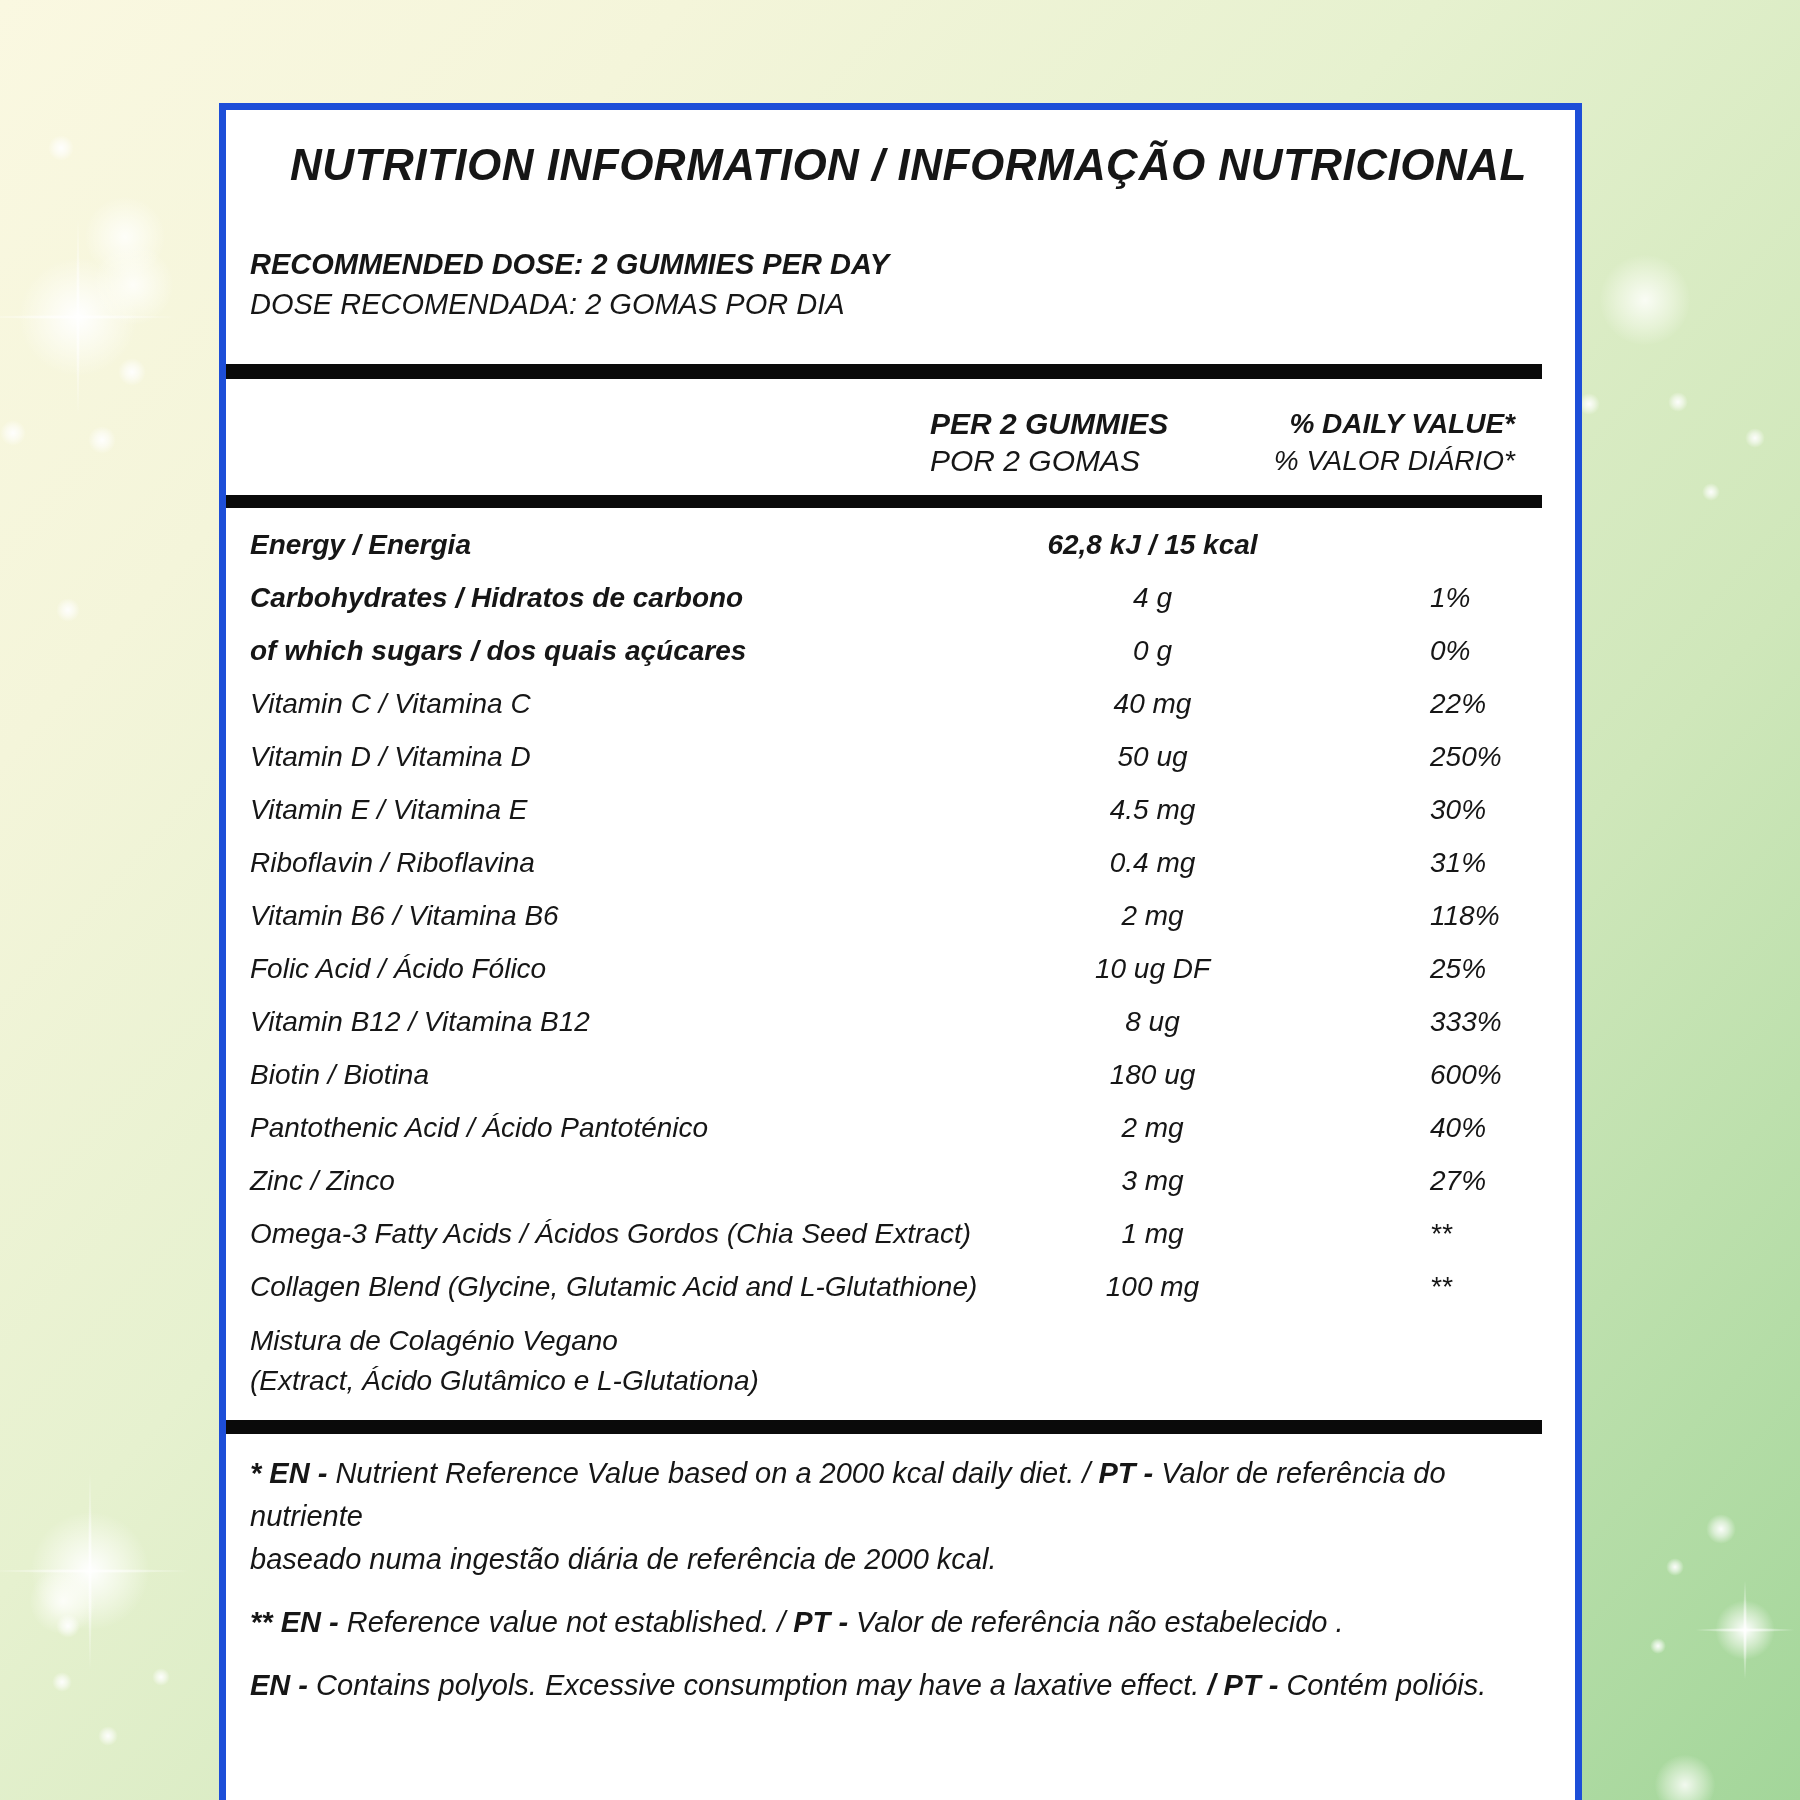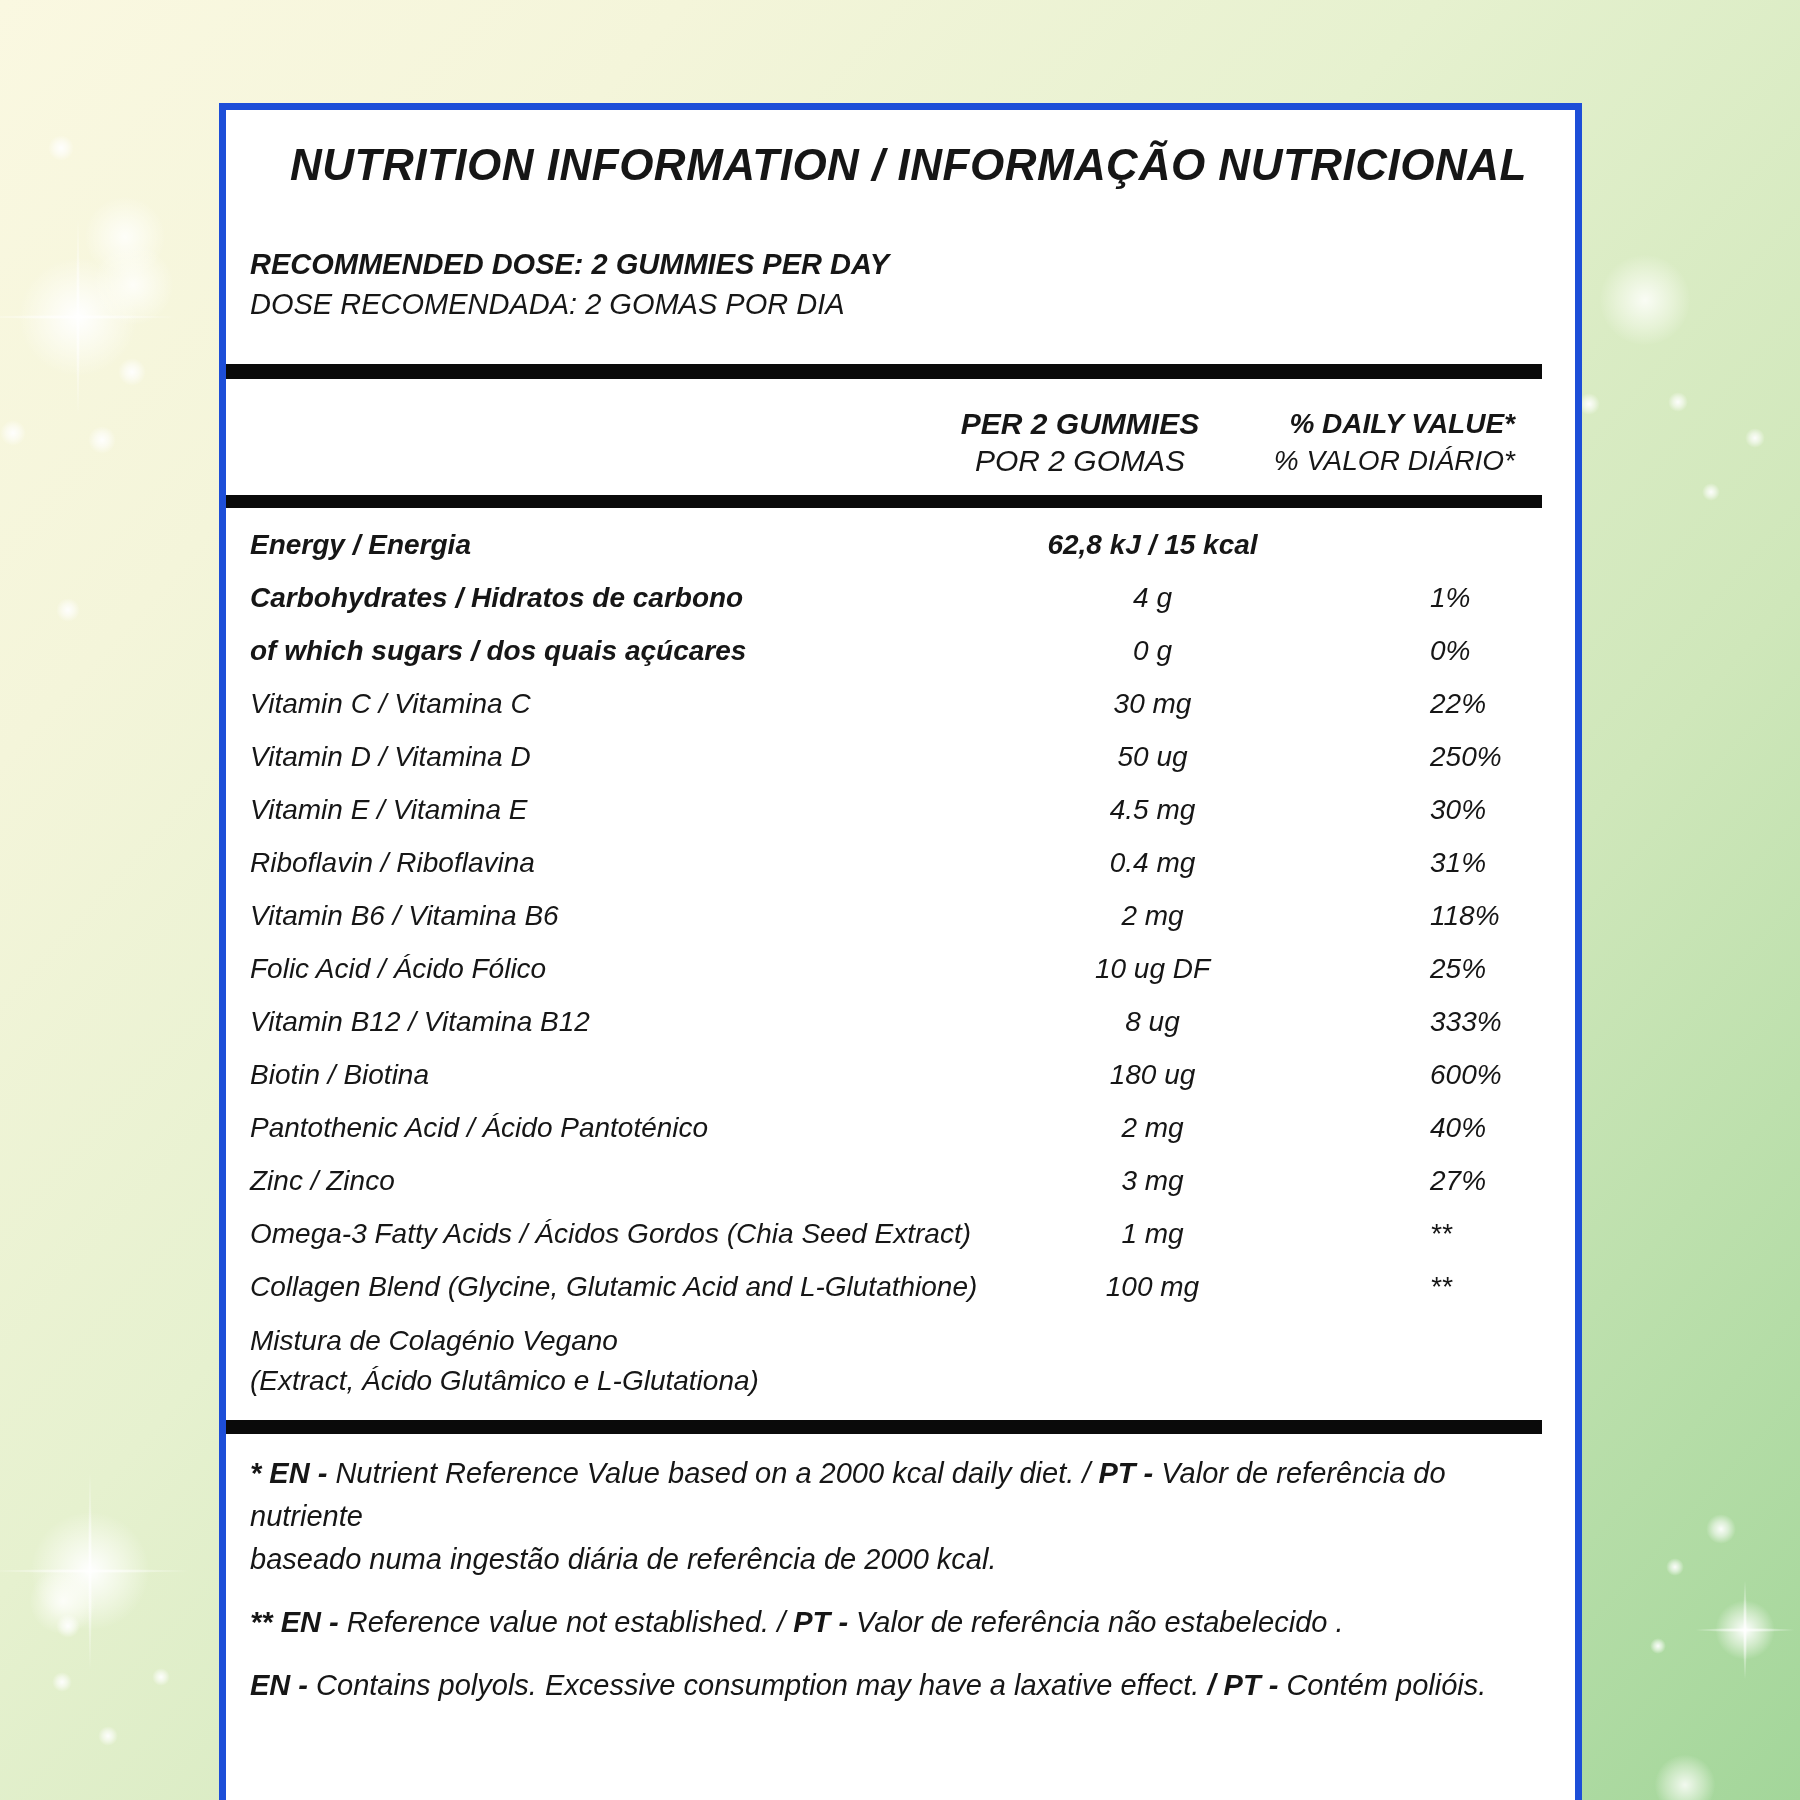--- a/index.html
+++ b/index.html
@@ -30,21 +30,21 @@
   .title { margin: 30px 0 0 64px; font-size: 44px; font-weight: bold; letter-spacing: 0.5px; white-space: nowrap; }
   .dose { margin: 54px 0 0 24px; font-size: 29px; line-height: 40px; }
   .dose .en { font-weight: bold; }
   .bar { background: #0a0a0a; width: 1316px; margin-left: 0; }
   .bar1 { margin-top: 40px; height: 15px; }
   .bar2 { margin-top: 16px; height: 13px; }
   .bar3 { margin-top: 12px; height: 14px; }
 
   .cols { display: flex; align-items: flex-start; padding-left: 24px; padding-right: 60px; margin-top: 26px; }
   .cols .spacer { flex: 1; }
-  .col-amount { width: 300px; padding-right: 25px; text-align: center; font-size: 30px; line-height: 37px; }
+  .col-amount { width: 300px; padding-right: 25px; text-align: left; font-size: 30px; line-height: 37px; }
   .col-dv { width: 260px; text-align: right; font-size: 28px; line-height: 37px; }
   .col-head-en { font-weight: bold; white-space: nowrap; }
   .col-head-pt { white-space: nowrap; }
 
   .rows { margin-top: 10px; }
   .row { display: flex; align-items: center; height: 53px; padding-left: 24px; font-size: 28px; }
   .row .name { flex: 1; white-space: nowrap; }
   .row .amount { width: 300px; padding-right: 25px; text-align: center; white-space: nowrap; box-sizing: border-box;}
   .row .dv { width: 260px; padding-left: 115px; text-align: left; white-space: nowrap; box-sizing: border-box; }
   .row.bold .name { font-weight: bold; }
@@ -137,21 +137,21 @@
       <div class="amount">4 g</div>
       <div class="dv">1%</div>
     </div>
     <div class="row bold">
       <div class="name">of which sugars / dos quais açúcares</div>
       <div class="amount">0 g</div>
       <div class="dv">0%</div>
     </div>
     <div class="row">
       <div class="name">Vitamin C / Vitamina C</div>
-      <div class="amount">30 mg</div>
+      <div class="amount">40 mg</div>
       <div class="dv">22%</div>
     </div>
     <div class="row">
       <div class="name">Vitamin D / Vitamina D</div>
       <div class="amount">50 ug</div>
       <div class="dv">250%</div>
     </div>
     <div class="row">
       <div class="name">Vitamin E / Vitamina E</div>
       <div class="amount">4.5 mg</div>

